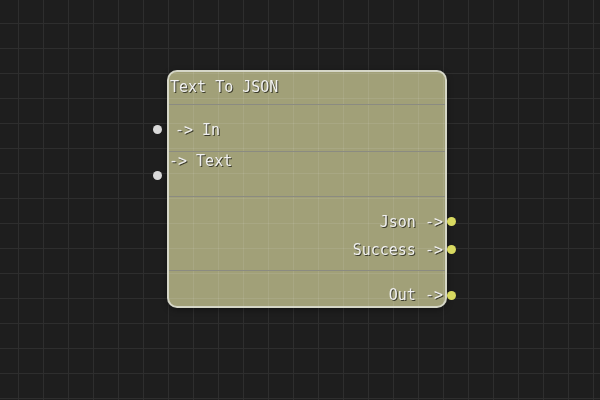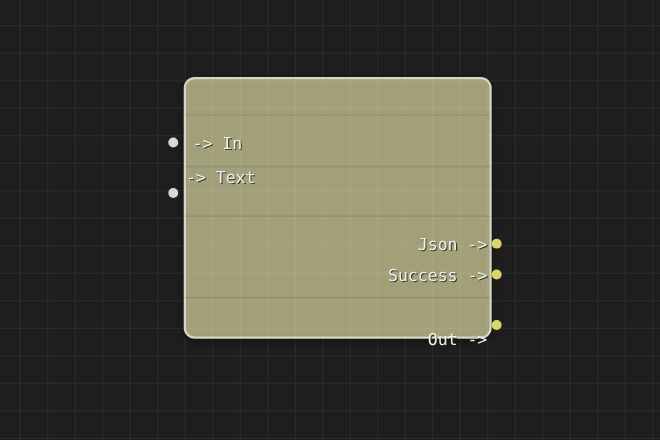--- a/index.html
+++ b/index.html
@@ -59,21 +59,21 @@
     color: #f0f0f0;
     text-shadow: 1px 1px 0 rgba(35,35,25,0.8);
     white-space: pre;
   }
   .title   { left: 1px;  top: 5px; }
   .in-lbl  { left: 6px;  top: 48px; }
   .txt-lbl { left: 0px;  top: 79px; }
   .out-lbl { right: 2px; top: auto; text-align: left; }
   .json-y    { top: 140px; }
   .success-y { top: 168px; }
-  .out-y     { top: 213px; margin-top: 14px; }
+  .out-y     { top: 213px; }
   .pin {
     position: absolute;
     width: 9px;
     height: 9px;
     border-radius: 50%;
   }
   .pin-exec-in { background: #d9d9d9; }
   .pin-out     { background: #d8d960; }
   .pin-in-1  { left: 153px; top: 125px; }
   .pin-in-2  { left: 153px; top: 171px; }
@@ -82,20 +82,21 @@
   .pin-out-3 { left: 447px; top: 291px; }
 </style>
 </head>
 <body>
 
 <div class="screen">
 
   <div class="node">
     <div class="node-inner">
 
+      <span class="node-text title">Text To JSON</span>
 
       <div class="divider d1"></div>
       <div class="divider d2"></div>
       <div class="divider d3"></div>
       <div class="divider d4"></div>
 
       <span class="node-text in-lbl">-&gt; In</span>
 
       <span class="node-text txt-lbl">-&gt; Text</span>
 

